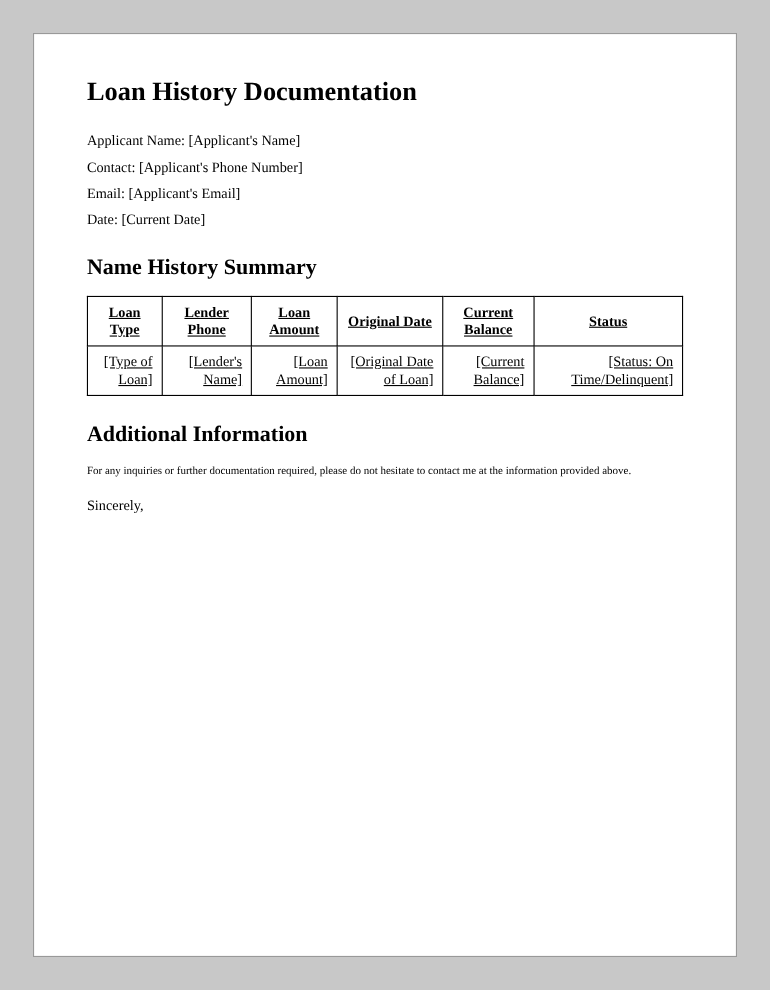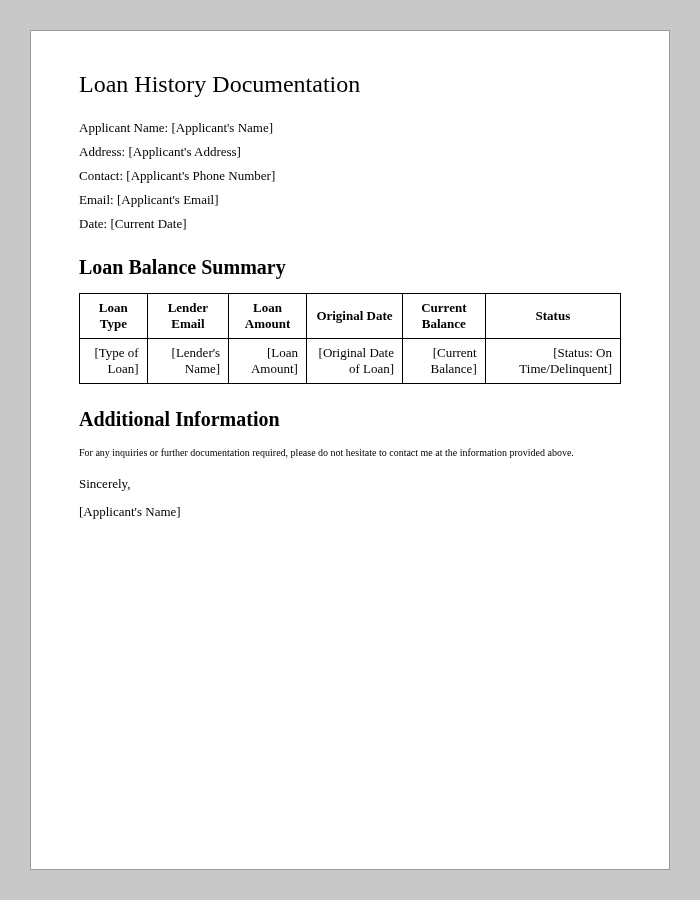--- a/index.html
+++ b/index.html
@@ -22,41 +22,42 @@
       background: #ffffff;
       width: 640px;
       min-height: 840px;
       margin: 30px auto;
       padding: 40px 48px;
       border: 1px solid #999;
     }
 
     .doc-title {
       font-size: 24px;
-      font-weight: normal;
+      font-weight: bold;
       margin-bottom: 22px;
     }
 
     .info-line {
       font-size: 13px;
       margin-bottom: 8px;
     }
 
     .section-title {
       font-size: 20px;
       font-weight: bold;
       margin-top: 24px;
       margin-bottom: 14px;
     }
 
     table {
       width: 100%;
       border-collapse: collapse;
       font-size: 13px;
       margin-bottom: 24px;
+      text-decoration: underline;
     }
 
     table th, table td {
       border: 1px solid #000;
       padding: 6px 8px;
       text-align: right;
       vertical-align: top;
     }
 
     table th {
@@ -82,35 +83,34 @@
   </style>
 </head>
 <body>
 
 <div class="page">
 
   <h1 class="doc-title">Loan History Documentation</h1>
 
   <p class="info-line">Applicant Name: [Applicant's Name]</p>
 
-  <p class="info-line">Address: [Applicant's Address]</p>
 
   <p class="info-line">Contact: [Applicant's Phone Number]</p>
 
   <p class="info-line">Email: [Applicant's Email]</p>
 
   <p class="info-line">Date: [Current Date]</p>
 
-  <h2 class="section-title">Loan Balance Summary</h2>
+  <h2 class="section-title">Name History Summary</h2>
 
   <table>
     <thead>
       <tr>
         <th>Loan Type</th>
-        <th>Lender Email</th>
+        <th>Lender Phone</th>
         <th>Loan Amount</th>
         <th>Original Date</th>
         <th>Current Balance</th>
         <th>Status</th>
       </tr>
     </thead>
     <tbody>
       <tr>
         <td>[Type of Loan]</td>
         <td>[Lender's Name]</td>
@@ -121,15 +121,14 @@
       </tr>
     </tbody>
   </table>
 
   <h2 class="section-title">Additional Information</h2>
 
   <p class="additional-text">For any inquiries or further documentation required, please do not hesitate to contact me at the information provided above.</p>
 
   <p class="sincerely">Sincerely,</p>
 
-  <p class="applicant-name">[Applicant's Name]</p>
 
 </div>
 
 </body></html>

